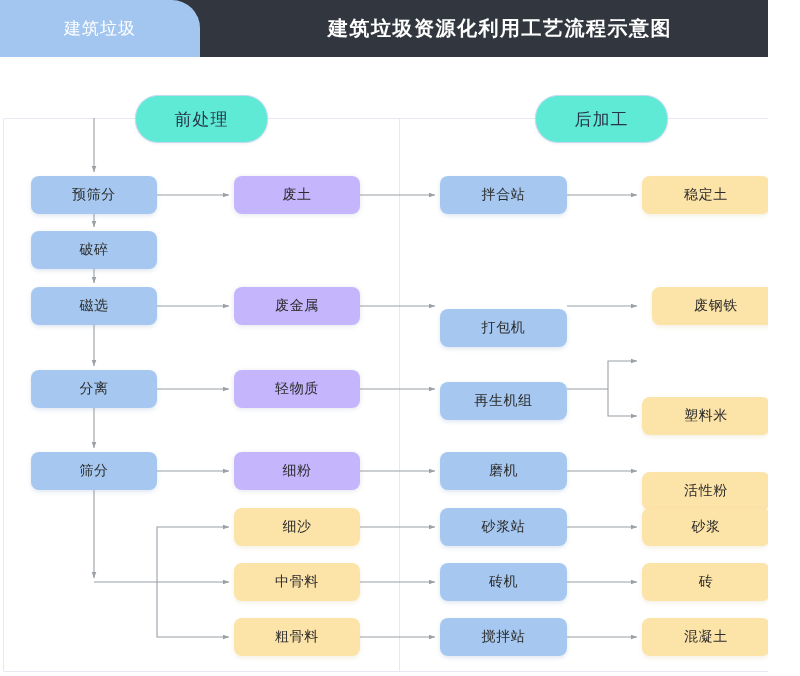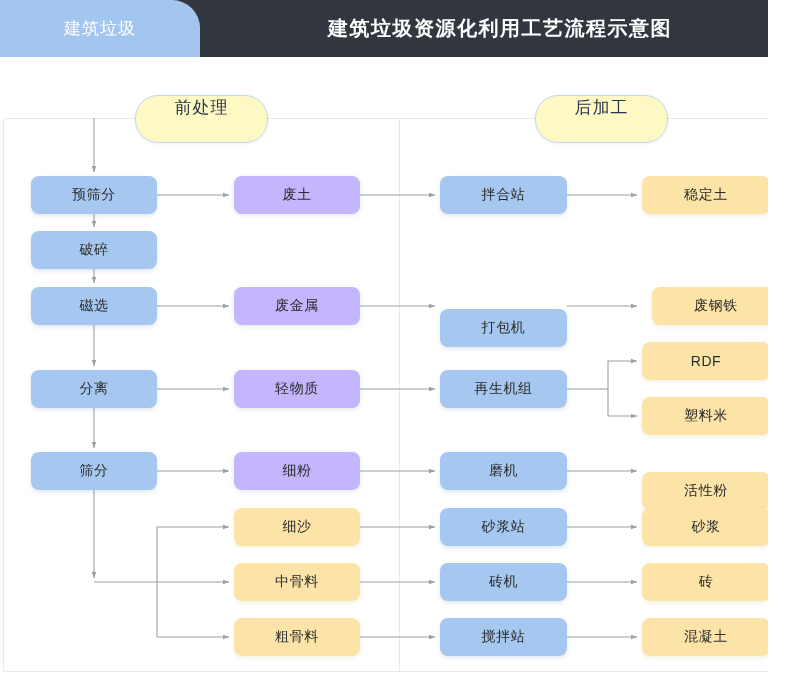--- a/index.html
+++ b/index.html
@@ -88,23 +88,23 @@
     height: 554px;
     background: #e6e9f0;
   }
 
   
   .stage-chip {
     position: absolute;
     height: 46px;
     border: 1px solid #c3d9f3;
     border-radius: 23px;
-    background: #fef9c3;
+    background: #5eead4;
     display: flex;
-    align-items: flex-start;
+    align-items: center;
     justify-content: center;
     color: #28364b;
     font-size: 17px;
     letter-spacing: 1px;
     box-shadow: 0 1px 3px rgba(90,120,170,0.10);
     z-index: 5;
   }
   .stage-pre  { left: 135px; top: 95px; width: 131px; }
   .stage-post { left: 535px; top: 95px; width: 131px; }
 
@@ -264,21 +264,21 @@
   <div class="node yellow" style="left:234px; top:618px; width:126px;">
       <span>粗骨料</span>
     </div>
 
   <div class="node blue" style="left:440px; top:176px; width:127px;">
       <span>拌合站</span>
     </div>
   <div class="node blue" style="left:440px; top:287px; width:127px;margin-top:22px;">
       <span>打包机</span>
     </div>
-  <div class="node blue" style="left:440px; top:370px; width:127px;">
+  <div class="node blue" style="left:440px; top:382px; width:127px;">
       <span>再生机组</span>
     </div>
   <div class="node blue" style="left:440px; top:452px; width:127px;">
       <span>磨机</span>
     </div>
   <div class="node blue" style="left:440px; top:508px; width:127px;">
       <span>砂浆站</span>
     </div>
   <div class="node blue" style="left:440px; top:563px; width:127px;">
       <span>砖机</span>
@@ -286,23 +286,20 @@
   <div class="node blue" style="left:440px; top:618px; width:127px;">
       <span>搅拌站</span>
     </div>
 
   <div class="node yellow" style="left:642px; top:176px; width:128px;">
       <span>稳定土</span>
     </div>
   <div class="node yellow" style="left:652px; top:287px; width:128px;">
       <span>废钢铁</span>
     </div>
-  <div class="node yellow" style="left:642px; top:342px; width:128px;">
-      <span>RDF</span>
-    </div>
   <div class="node yellow" style="left:642px; top:397px; width:128px;">
       <span>塑料米</span>
     </div>
   <div class="node yellow" style="left:642px; top:472px; width:128px;">
       <span>活性粉</span>
     </div>
   <div class="node yellow" style="left:642px; top:508px; width:128px;">
       <span>砂浆</span>
     </div>
   <div class="node yellow" style="left:642px; top:563px; width:128px;">

